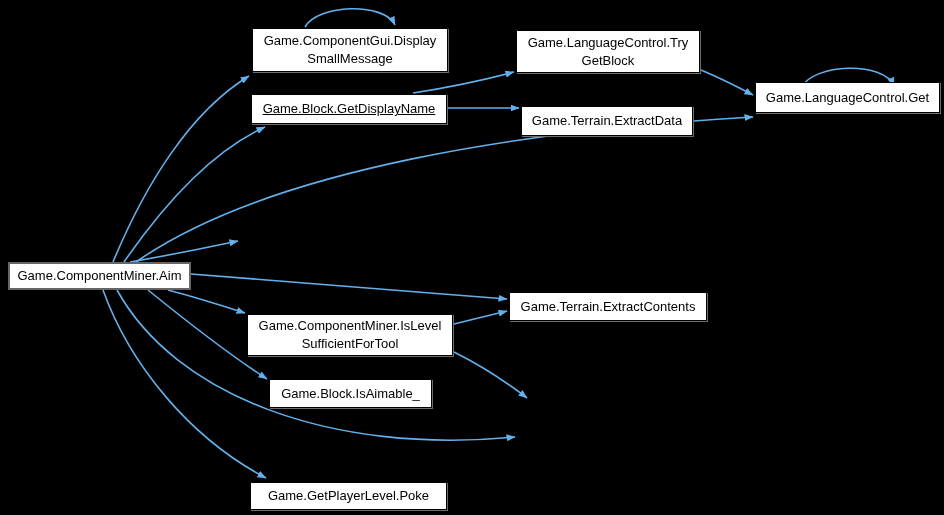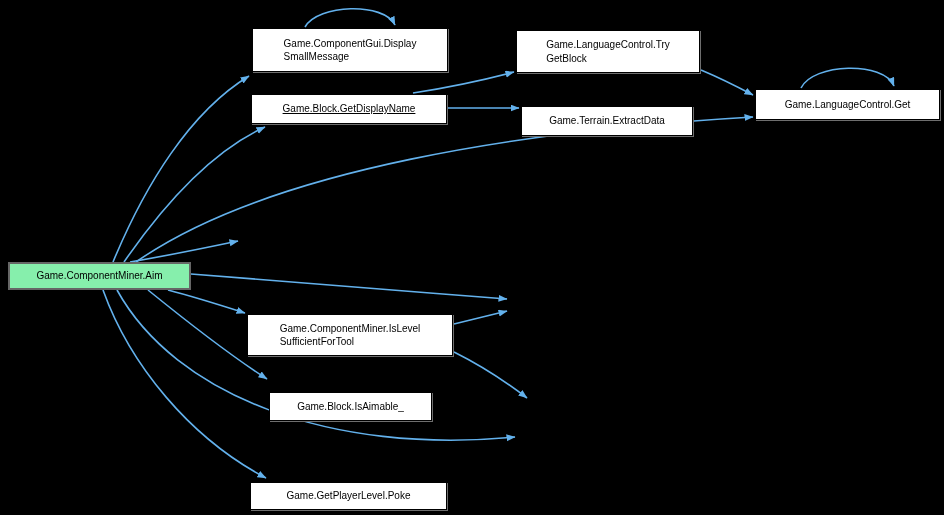--- a/index.html
+++ b/index.html
@@ -16,32 +16,32 @@
   }
   #edge-layer{
     position:absolute;left:0;top:0;
     width:944px;height:515px;
     pointer-events:none;
   }
   .node{
     position:absolute;
     box-sizing:border-box;
     display:flex;align-items:center;justify-content:center;
-    text-align:left;
+    text-align:center;
     white-space:pre-line;
     background:#fff;
     border:1px solid #000;
     box-shadow:1px 1px 0 #6e6e6e;
     color:#000;
-    font-size:10px;
+    font-size:13px;
     line-height:1.35;
     cursor:pointer;
   }
   .node.highlight{
-    background:#86efac;
+    background:#ffffff;
     border:2px solid #666;
     box-shadow:none;
   }
 </style>
 </head>
 <body>
 
 <div id="canvas" style="background: rgb(0, 0, 0);">
 
   <svg id="edge-layer" width="944" height="515" viewBox="0 0 944 515" xmlns="http://www.w3.org/2000/svg">
@@ -68,19 +68,20 @@
       <path d="M454,352 C480,365 505,381 527,398" fill="none" stroke="#63b1ec" stroke-width="1.6" marker-end="url(#arrow)"></path>
     </svg>
 
   <div class="node highlight" style="left: 8px; top: 262px; width: 183px; height: 28px;">Game.ComponentMiner.Aim</div>
   <div class="node" style="left: 252px; top: 28px; width: 196px; height: 44px;">Game.ComponentGui.Display
 SmallMessage</div>
   <div class="node" style="left: 251px; top: 94px; width: 196px; height: 30px; text-decoration: underline;">Game.Block.GetDisplayName</div>
   <div class="node" style="left: 516px; top: 30px; width: 184px; height: 43px;">Game.LanguageControl.Try
 GetBlock</div>
   <div class="node" style="left: 521px; top: 106px; width: 172px; height: 30px;">Game.Terrain.ExtractData</div>
-  <div class="node" style="left: 755px; top: 89px; width: 185px; height: 31px;">Game.LanguageControl.Get</div>
+  <div class="node" style="left: 755px; top: 82px; width: 185px; height: 31px;">Game.LanguageControl.Get</div>
+  <div class="node" style="left: 509px; top: 292px; width: 198px; height: 29px;">Game.Terrain.ExtractContents</div>
   <div class="node" style="left: 247px; top: 314px; width: 206px; height: 42px;">Game.ComponentMiner.IsLevel
 SufficientForTool</div>
-  <div class="node" style="left: 269px; top: 392px; width: 163px; height: 29px;">Game.Block.IsAimable_</div>
+  <div class="node" style="left: 269px; top: 379px; width: 163px; height: 29px;">Game.Block.IsAimable_</div>
   <div class="node" style="left: 250px; top: 482px; width: 197px; height: 28px;">Game.GetPlayerLevel.Poke</div>
 
 </div>
 
 </body></html>

